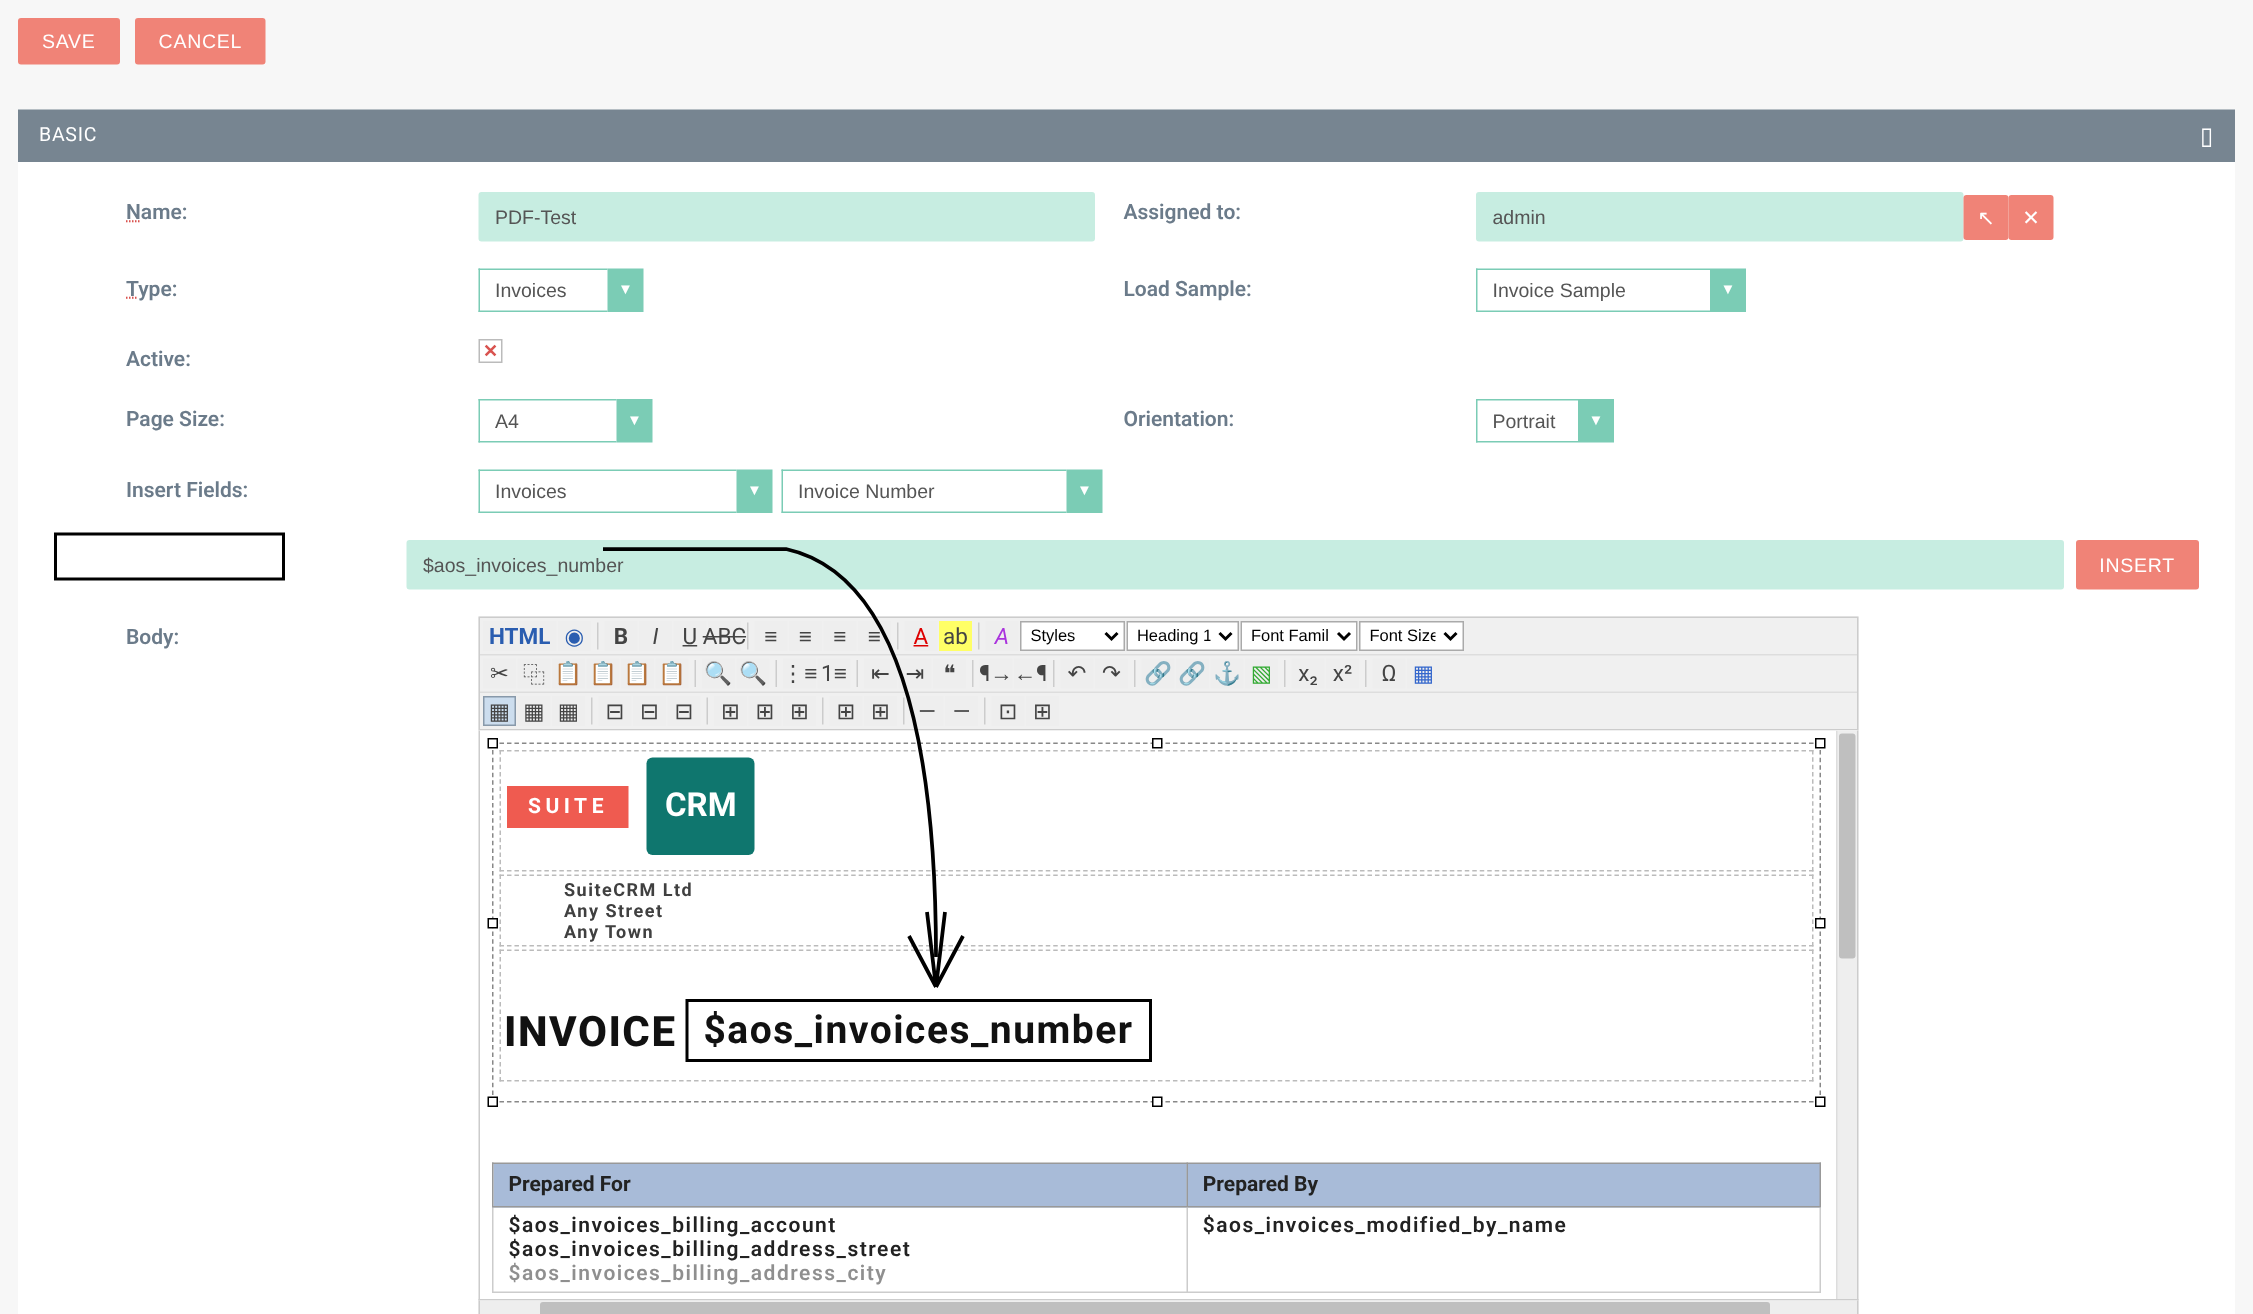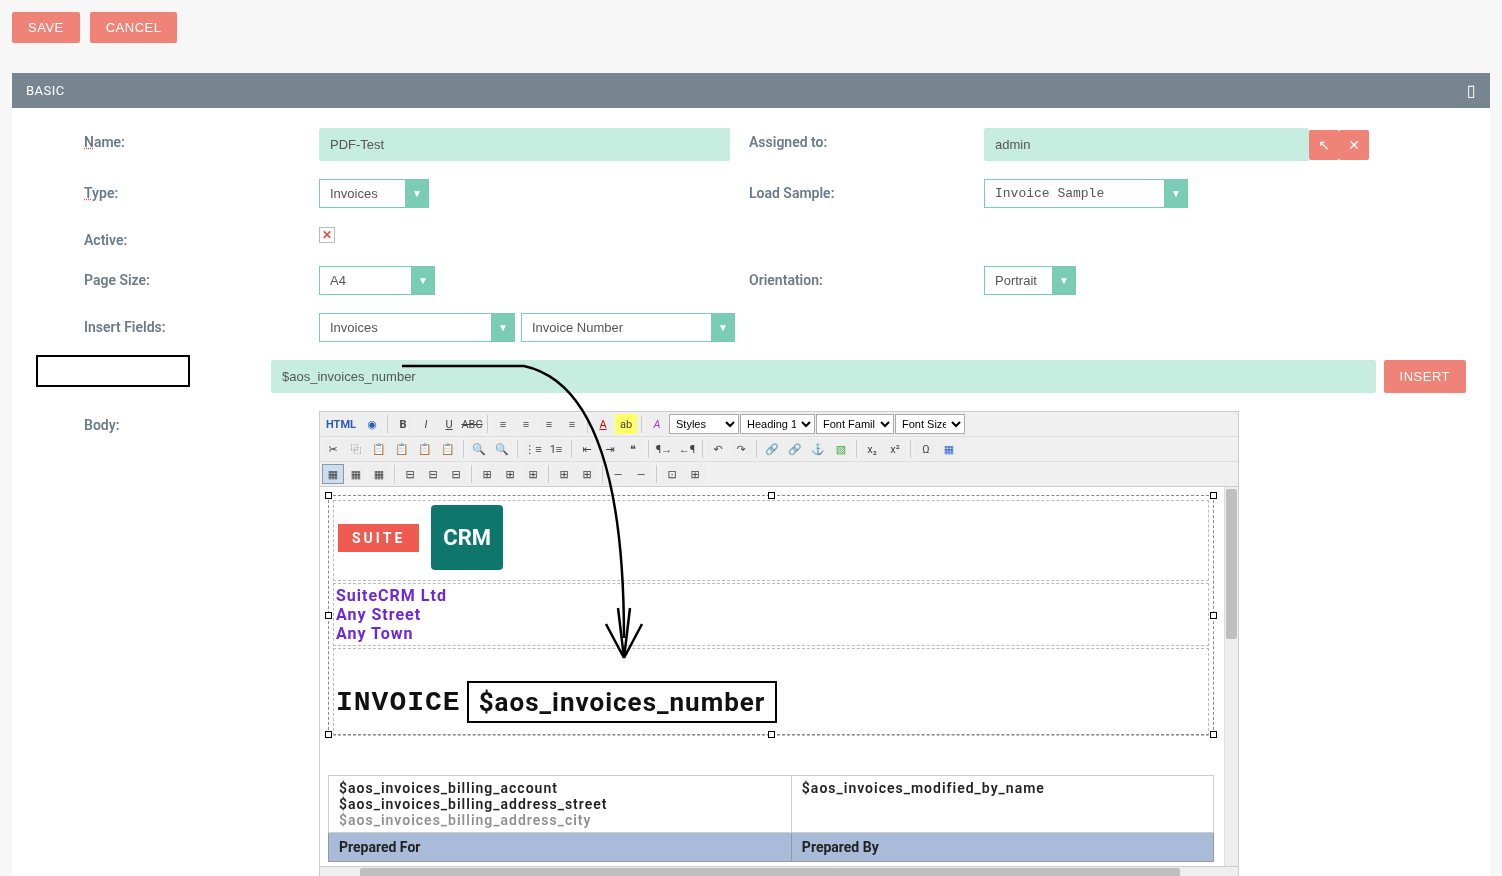--- a/index.html
+++ b/index.html
@@ -16,49 +16,49 @@
 .col-label-r { width: 235px; padding-top: 6px; font-weight: 600; color: #6b7b8a; }
 .col-input-r { width: 430px; }
 .col-input-r-actions { display: flex; gap: 0; align-items: center; }
 .text-input { width: 411px; padding: 8px 10px; border: 1px solid #c7ede1; background: #c7ede1; color: #555; font-size: 13px; border-radius: 2px; }
 .text-input-wide { width: 325px; }
 .select-wrap { display: inline-flex; align-items: stretch; }
 .select-wrap select { appearance: none; -webkit-appearance: none; border: 1px solid #7bccb5; background: #fff; padding: 6px 10px; font-size: 13px; color: #555; border-right: none; border-radius: 0; }
 .select-caret { width: 24px; background: #7bccb5; display: inline-flex; align-items: center; justify-content: center; color: #fff; font-size: 10px; cursor: pointer; }
 .select-wrap.small select { width: 86px; }
 .select-wrap.med select { width: 68px; }
-.select-wrap.large select { width: 180px; font-family: Liberation Mono, monospace; }
+.select-wrap.large select { width: 156px; }
 .select-wrap.xl select { width: 190px; }
 .checkbox-x { width: 16px; height: 16px; border: 1px solid #bbb; display: inline-flex; align-items: center; justify-content: center; color: #d9534f; font-weight: bold; font-size: 12px; cursor: pointer; }
 .icon-btn { width: 30px; height: 30px; background: #f08377; border: none; color: #fff; display: inline-flex; align-items: center; justify-content: center; cursor: pointer; border-radius: 2px; font-size: 14px; }
 .variable-row { display: flex; gap: 8px; margin-bottom: 18px; padding-left: 235px; }
 .variable-input { flex: 1; padding: 8px 10px; border: 1px solid #c7ede1; background: #c7ede1; color: #555; font-size: 13px; border-radius: 2px; }
 .editor-wrap { position: relative; }
 .editor-toolbar { background: #f0f0f0; border: 1px solid #ccc; padding: 0; }
 .tb-row { display: flex; flex-wrap: wrap; align-items: center; border-bottom: 1px solid #ddd; padding: 2px; gap: 1px; }
 .tb-row:last-child { border-bottom: none; }
-.tb-btn { width: 22px; height: 20px; border: 1px solid transparent; background: #eee; display: inline-flex; align-items: center; justify-content: center; font-size: 11px; cursor: pointer; color: #444; }
+.tb-btn { width: 22px; height: 20px; border: 1px solid transparent; background: #eee; display: inline-flex; align-items: center; justify-content: center; font-size: 15px; cursor: pointer; color: #444; }
 .tb-btn.active { background: #cde; border-color: #89a; }
 .tb-sep { width: 1px; height: 18px; background: #ccc; margin: 0 3px; }
 .tb-select { font-size: 11px; height: 20px; border: 1px solid #aaa; background: #fff; padding: 0 2px; }
 .editor-body { position: relative; background: #fff; border: 1px solid #ccc; border-top: none; height: 380px; overflow: hidden; padding: 4px; }
 .editor-scroll { position: absolute; right: 0; top: 0; bottom: 0; width: 14px; background: #eee; border-left: 1px solid #ddd; }
 .editor-scroll-thumb { position: absolute; left: 1px; right: 1px; top: 2px; height: 150px; background: #bfbfbf; border-radius: 2px; }
 .doc-area { padding: 4px; margin-right: 16px; height: 100%; overflow: hidden; }
 .sel-table { border: 1px dashed #888; position: relative; padding: 4px; margin-bottom: 8px; }
 .sel-handle { position: absolute; width: 7px; height: 7px; background: #fff; border: 1px solid #000; }
 .h-tl { top: -4px; left: -4px; } .h-tm { top: -4px; left: 50%; margin-left: -3px; } .h-tr { top: -4px; right: -4px; }
 .h-ml { top: 50%; left: -4px; margin-top: -3px; } .h-mr { top: 50%; right: -4px; margin-top: -3px; }
 .h-bl { bottom: -4px; left: -4px; } .h-bm { bottom: -4px; left: 50%; margin-left: -3px; } .h-br { bottom: -4px; right: -4px; }
 .logo-box { display: inline-flex; align-items: center; margin-bottom: 6px; }
 .logo-suite { background: #ef5b50; color: #fff; padding: 6px 14px; font-weight: 700; letter-spacing: 3px; font-size: 14px; }
 .logo-crm { background: #0f766e; color: #fff; padding: 20px 12px; font-weight: 700; font-size: 22px; border-radius: 4px; margin-left: 12px; }
-.addr { font-weight: 700; letter-spacing: 1px; font-size: 16px; color: #6d28d9; }
+.addr { font-weight: 700; letter-spacing: 1px; font-size: 12px; color: #404040; margin-left: 40px; }
 .invoice-row { display: flex; align-items: center; gap: 6px; margin: 30px 0 10px 0; }
-.invoice-label { font-size: 28px; font-weight: 800; letter-spacing: 1px; color: #111; font-family: Liberation Mono, monospace; }
+.invoice-label { font-size: 28px; font-weight: 800; letter-spacing: 1px; color: #111; }
 .invoice-var { font-size: 26px; font-weight: 700; letter-spacing: 1px; color: #111; }
 .boxed { border: 2px solid #000; padding: 4px 10px; }
 .data-table { width: 100%; border-collapse: collapse; margin-top: 40px; }
 .data-table th { background: #a8bbd8; text-align: left; padding: 6px 10px; font-weight: 700; color: #222; border: 1px solid #999; }
 .data-table td { padding: 4px 10px; border: 1px solid #ccc; font-size: 14px; letter-spacing: 1px; color: #222; font-weight: 600; }
 .bottom-scroll { height: 14px; background: #eee; border: 1px solid #ccc; border-top: none; position: relative; }
 .bottom-scroll-thumb { position: absolute; top: 1px; bottom: 1px; left: 40px; width: 820px; background: #bfbfbf; border-radius: 2px; }
 .arrow-svg { position: absolute; pointer-events: none; z-index: 50; }
 .underline-required { text-decoration: underline; text-decoration-color: #d9534f; text-decoration-style: dotted; }
 </style>
@@ -284,33 +284,33 @@
                   <div class="invoice-row">
                     <span class="invoice-label">INVOICE</span>
                     <span class="invoice-var boxed">$aos_invoices_number</span>
                   </div>
                 </div>
               </div>
 
               <table class="data-table">
                 <tbody>
                     <tr>
+                  <th>Prepared For</th>
+                  <th>Prepared By</th>
+                </tr>
+                <tr>
                   <td>
                     <div>$aos_invoices_billing_account</div>
                     <div>$aos_invoices_billing_address_street</div>
                     <div style="opacity:.5;">$aos_invoices_billing_address_city</div>
                   </td>
                   <td style="vertical-align:top;">
                     <div>$aos_invoices_modified_by_name</div>
                   </td>
                 </tr>
-                <tr>
-                  <th>Prepared For</th>
-                  <th>Prepared By</th>
-                </tr>
               </tbody>
                 </table>
 
             </div>
           </div>
           <div class="bottom-scroll">
               <div class="bottom-scroll-thumb"></div>
             </div>
         </div>
       </div>

